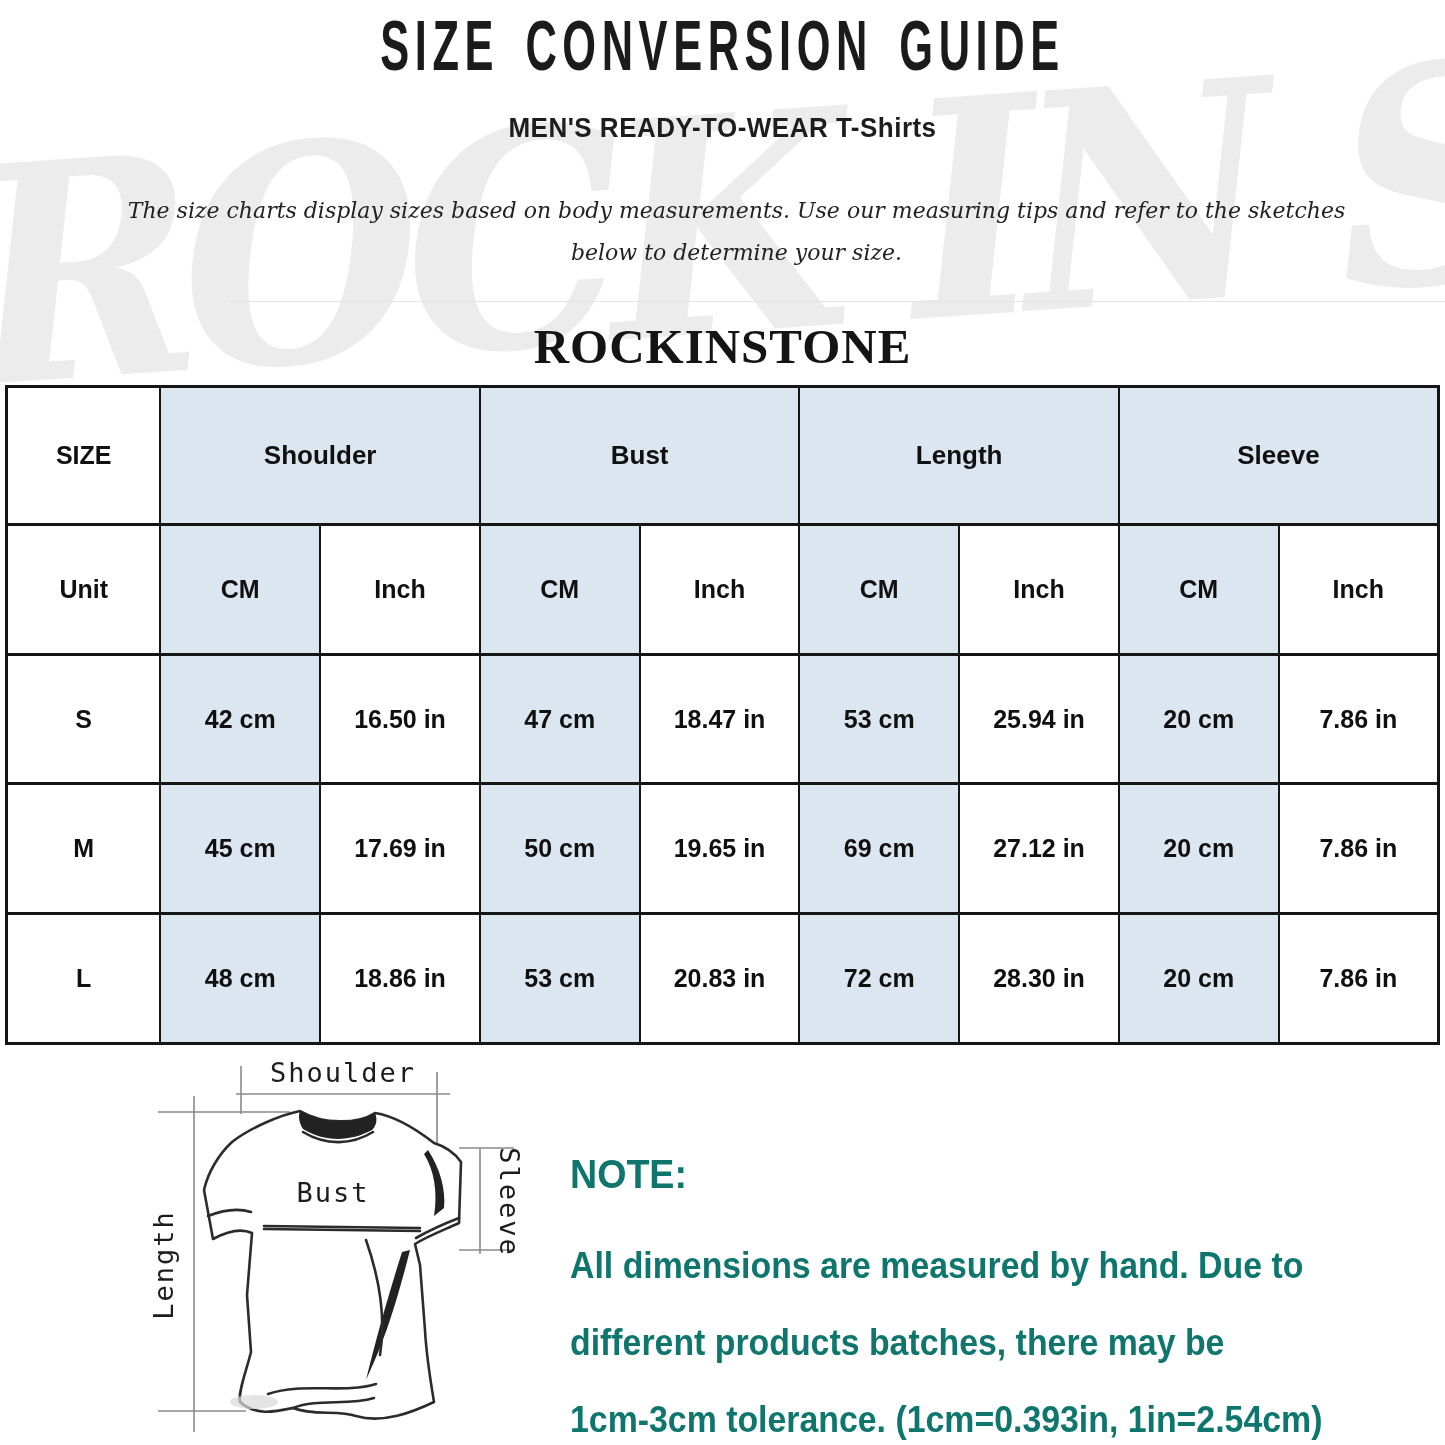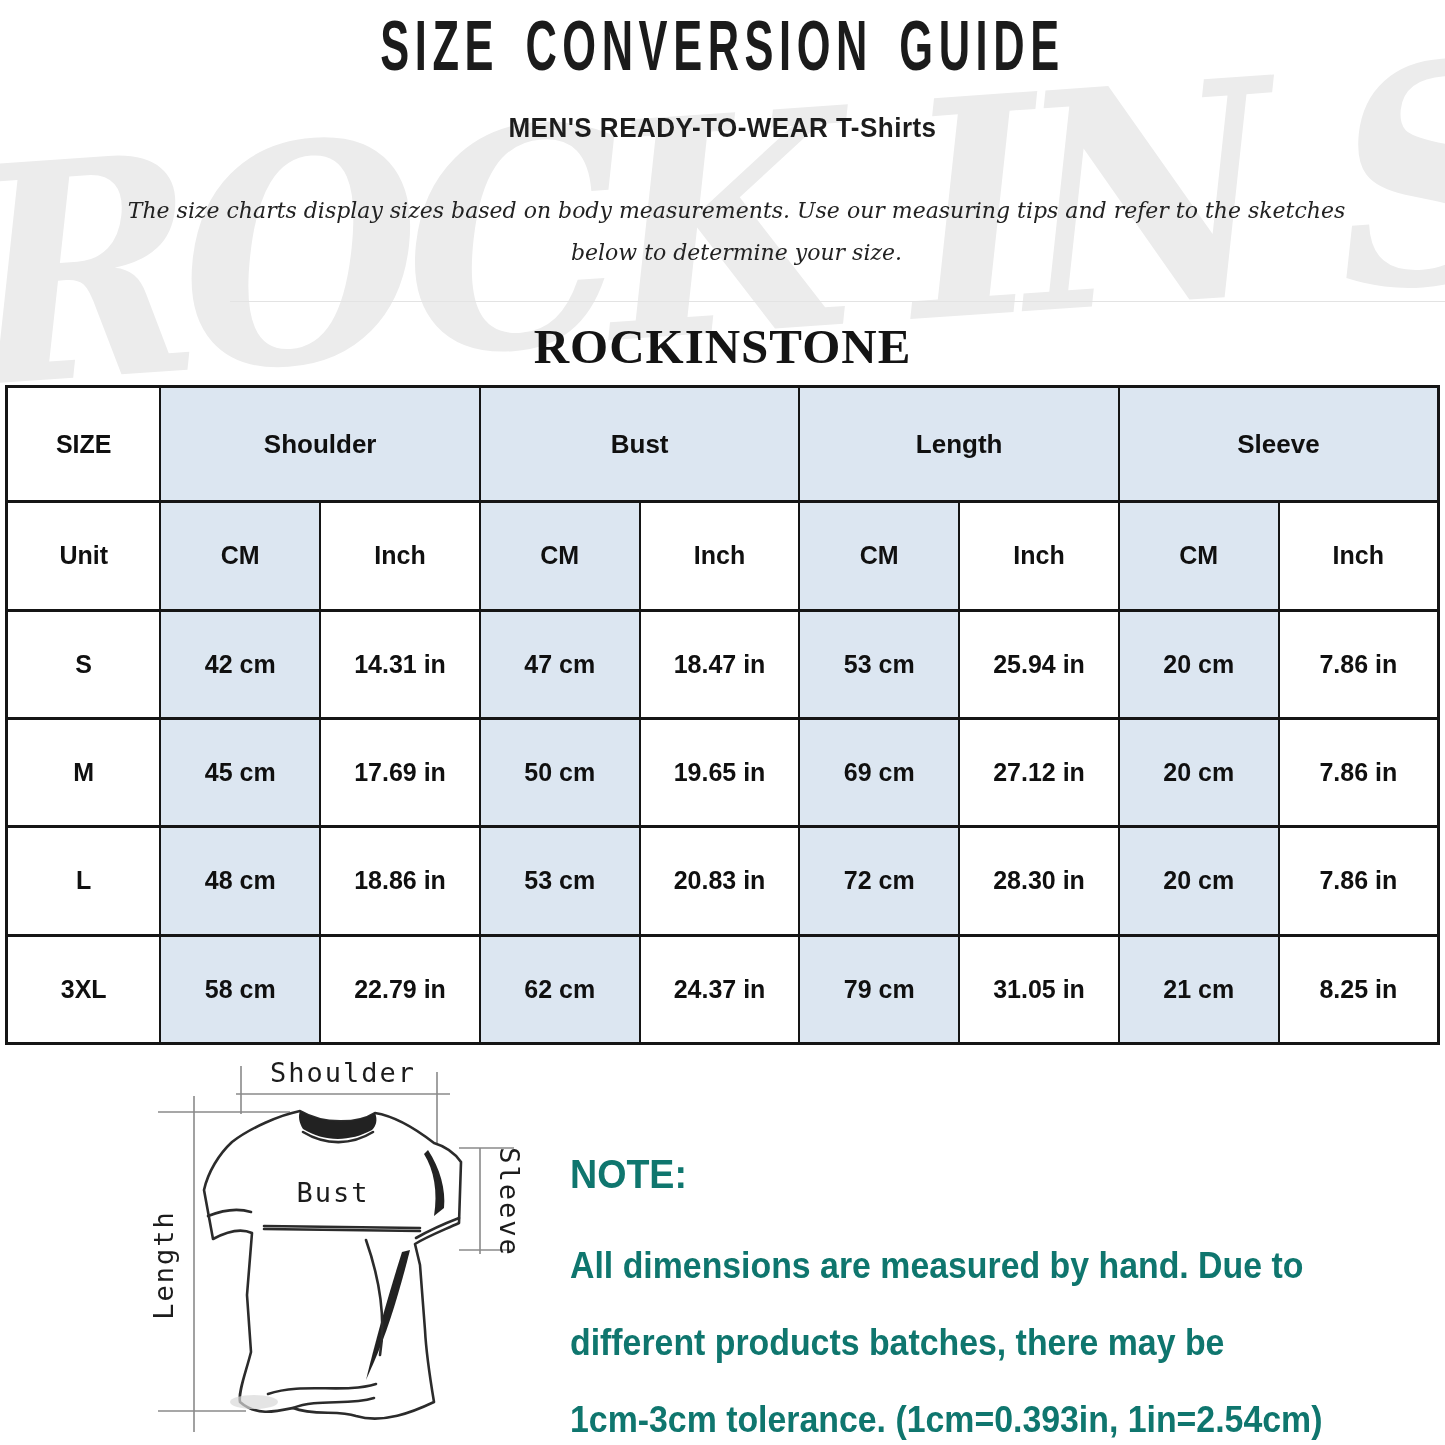--- a/index.html
+++ b/index.html
@@ -102,21 +102,21 @@
         <td class="blue">CM</td>
         <td class="white">Inch</td>
         <td class="blue">CM</td>
         <td class="white">Inch</td>
         <td class="blue">CM</td>
         <td class="white">Inch</td>
       </tr>
       <tr>
         <th class="white">S</th>
         <td class="blue">42 cm</td>
-        <td class="white">14.31 in</td>
+        <td class="white">16.50 in</td>
         <td class="blue">47 cm</td>
         <td class="white">18.47 in</td>
         <td class="blue">53 cm</td>
         <td class="white">25.94 in</td>
         <td class="blue">20 cm</td>
         <td class="white">7.86 in</td>
       </tr>
       <tr>
         <th class="white">M</th>
         <td class="blue">45 cm</td>
@@ -131,31 +131,20 @@
       <tr>
         <th class="white">L</th>
         <td class="blue">48 cm</td>
         <td class="white">18.86 in</td>
         <td class="blue">53 cm</td>
         <td class="white">20.83 in</td>
         <td class="blue">72 cm</td>
         <td class="white">28.30 in</td>
         <td class="blue">20 cm</td>
         <td class="white">7.86 in</td>
-      </tr>
-      <tr>
-        <th class="white">3XL</th>
-        <td class="blue">58 cm</td>
-        <td class="white">22.79 in</td>
-        <td class="blue">62 cm</td>
-        <td class="white">24.37 in</td>
-        <td class="blue">79 cm</td>
-        <td class="white">31.05 in</td>
-        <td class="blue">21 cm</td>
-        <td class="white">8.25 in</td>
       </tr>
     </tbody>
       </table>
   </div>
 
   <svg class="tshirt" viewBox="0 0 448 395">
 
     <line class="dim" x1="108" y1="44" x2="322" y2="44"></line>
     <line class="dim" x1="113" y1="16" x2="113" y2="64"></line>
     <line class="dim" x1="309" y1="22" x2="309" y2="100"></line>

